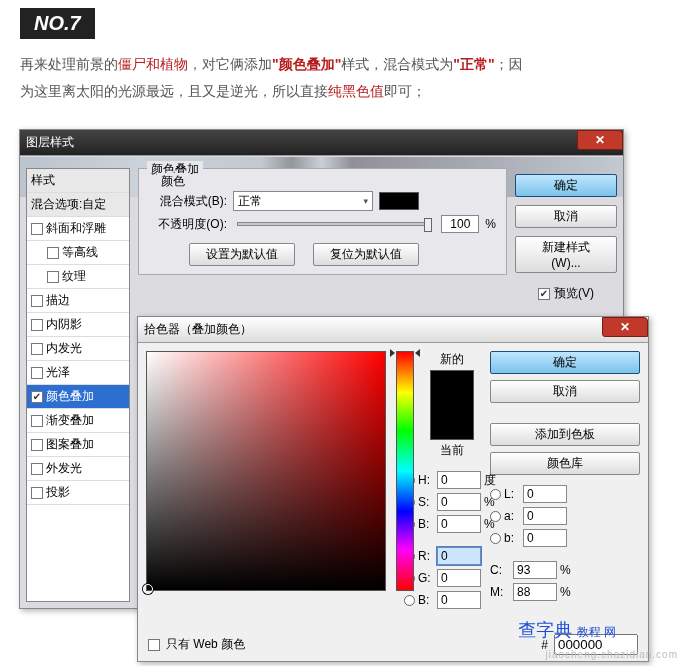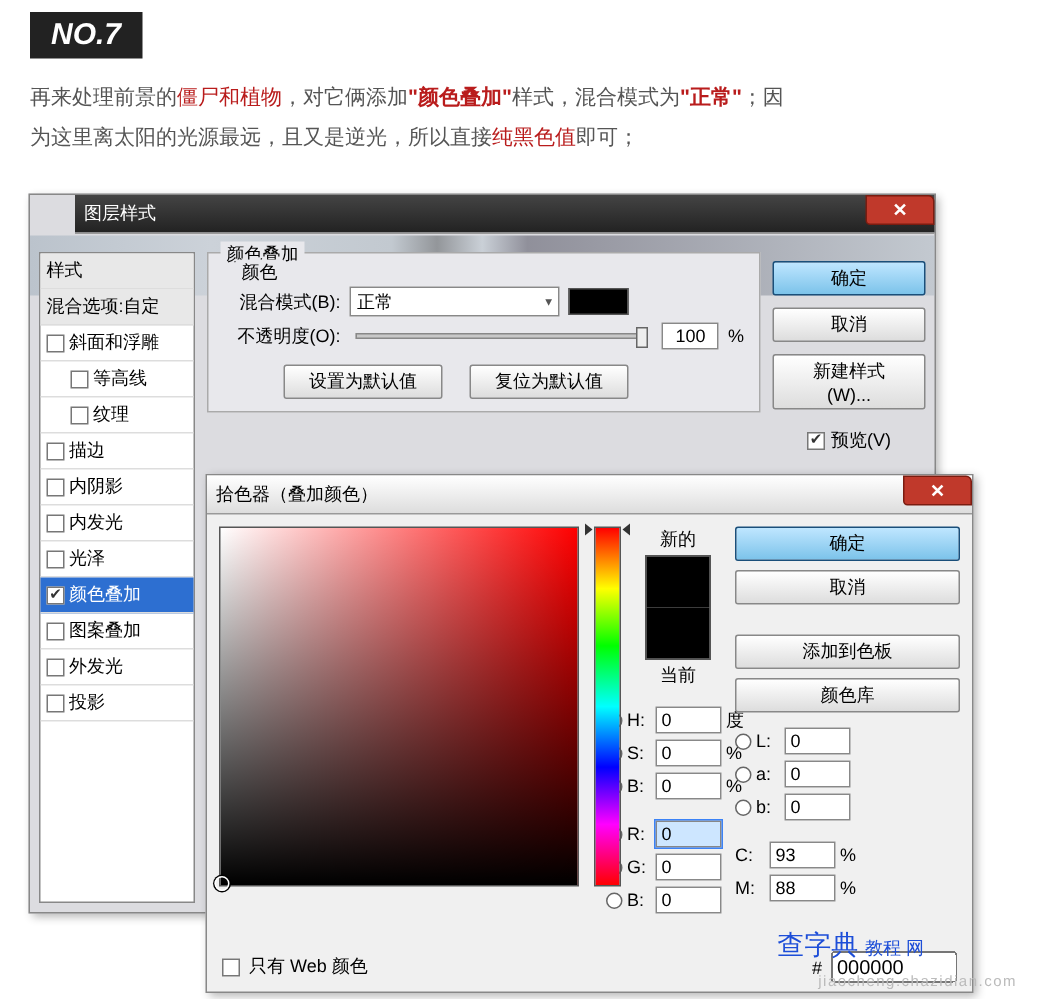--- a/index.html
+++ b/index.html
@@ -5,21 +5,21 @@
 * { box-sizing: border-box; font-family: "Microsoft YaHei", SimSun, sans-serif; }
 body { margin: 0; padding: 0; width: 694px; background: #fff; }
 .page-wrap { position: relative; width: 694px; height: 666px; }
 .badge { background: #222; color: #fff; display: inline-block; padding: 4px 14px; margin: 8px 0 0 20px; font-weight: bold; font-size: 20px; font-style: italic; }
 .para { margin: 12px 20px; font-size: 14px; line-height: 1.9; color: #555; }
 .red { color: #b91c1c; }
 .bold { font-weight: bold; }
 .window { position: absolute; border: 1px solid #888; box-shadow: 2px 2px 6px rgba(0,0,0,0.3); }
 .win1 { left: 19px; top: 129px; width: 605px; height: 480px; background: #dcdce0; }
 .titlebar { height: 26px; background: linear-gradient(#fff,#ddd); border-bottom: 1px solid #999; display: flex; align-items: center; padding: 0 6px; position: relative; font-size: 12px; }
-.tb-dark { background: linear-gradient(#444,#222); color: #fff; margin-left: 30px; }
+.tb-dark { background: linear-gradient(#444,#222); color: #fff; }
 .closebtn { position: absolute; right: 0; top: 0; width: 46px; height: 20px; background: #c0392b; border: 1px solid #7a1c10; border-top-right-radius: 4px; border-bottom-left-radius: 3px; display: flex; align-items: center; justify-content: center; color: #fff; font-size: 12px; font-weight: bold; }
 .bg-art { position: absolute; left: 0; right: 0; top: 27px; height: 40px; background: linear-gradient(90deg, #9aaab8 0%, #bcc8d2 20%, #a8b6c0 40%, #4a5054 45%, #b8c4ce 50%, #445 55%, #aab6c0 100%); opacity: 0.5; }
 .panel-body { display: flex; position: absolute; left: 6px; right: 6px; top: 38px; bottom: 6px; gap: 8px; }
 .styles-list { width: 104px; background: #fff; border: 1px solid #888; font-size: 12px; }
 .styles-list div { padding: 3px 4px; border-bottom: 1px solid #ddd; display: flex; align-items: center; gap: 3px; cursor: pointer; }
 .styles-list .hd { background: #e8e8e8; font-weight: normal; }
 .styles-list .selected { background: #2d6fd1; color: #fff; }
 .cb { width: 12px; height: 12px; border: 1px solid #777; background: #fff; display: inline-flex; align-items: center; justify-content: center; font-size: 10px; line-height: 10px; }
 .chk::after { content: "✔"; color: #333; }
 .indent { padding-left: 20px !important; }
@@ -121,20 +121,24 @@
         <div>
             <span class="cb"></span>
             <span>光泽</span>
           </div>
         <div class="selected">
             <span class="cb chk"></span>
             <span>颜色叠加</span>
           </div>
         <div>
             <span class="cb"></span>
+            <span>渐变叠加</span>
+          </div>
+        <div>
+            <span class="cb"></span>
             <span>图案叠加</span>
           </div>
         <div>
             <span class="cb"></span>
             <span>外发光</span>
           </div>
         <div>
             <span class="cb"></span>
             <span>投影</span>
           </div>

